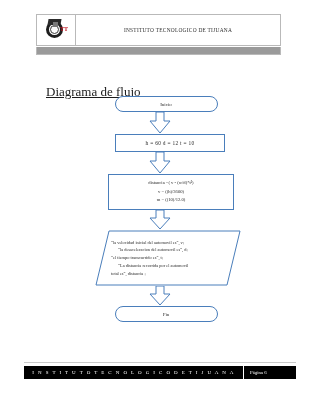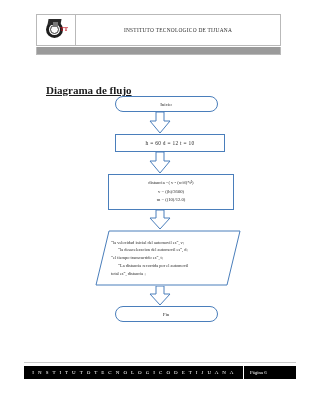--- a/index.html
+++ b/index.html
@@ -47,21 +47,21 @@
     font-size:5.4px;letter-spacing:.25px;color:#2e2e2e;
     font-family:"Liberation Serif",serif;
   }
   .header-bar{
     height:7px;background:#9a9a9a;border:1px solid #b9b9b9;border-top:none;
     margin-top:1px;
   }
   
   .section-heading{
     position:absolute;left:46px;top:84px;
-    font-size:11px;font-weight:bold;text-decoration:underline;
+    font-size:13px;font-weight:normal;text-decoration:underline;
     color:#1c1c1c;font-family:"Liberation Serif",serif;
   }
   
   .flow{position:absolute;left:0;top:96px;width:320px;}
   .row{display:flex;justify-content:center;}
   .shape{
     border:1px solid #4a7ebb;background:#ffffff;color:#2a2a2a;
     display:flex;flex-direction:column;align-items:center;justify-content:center;
     box-sizing:border-box;text-align:center;
   }

